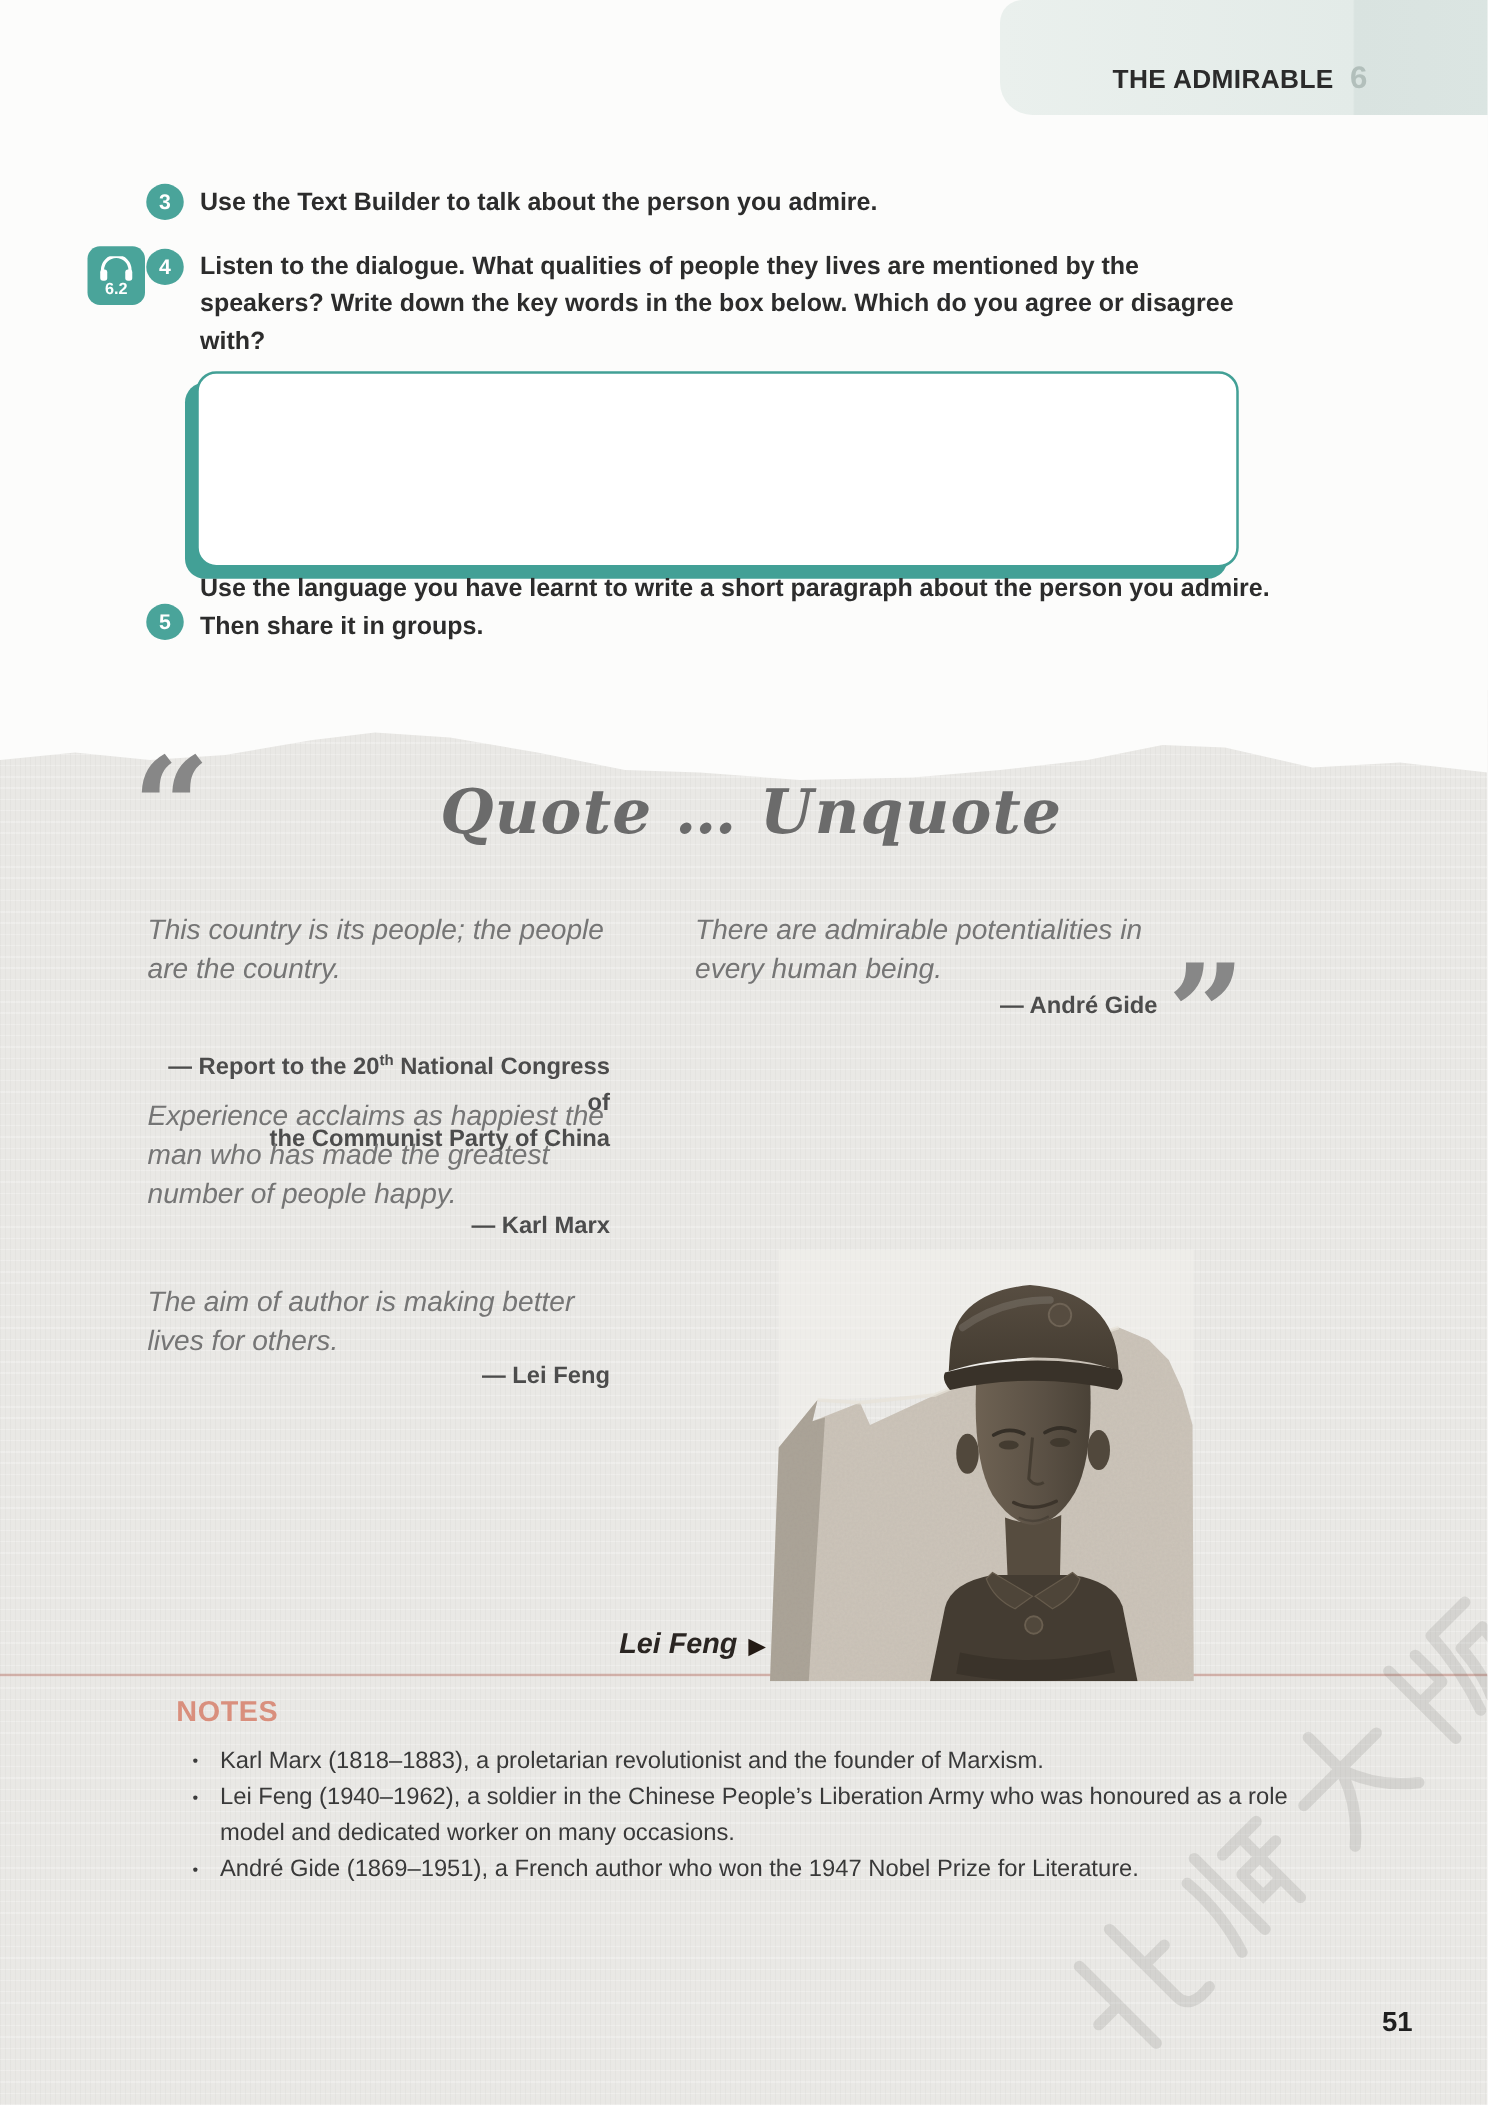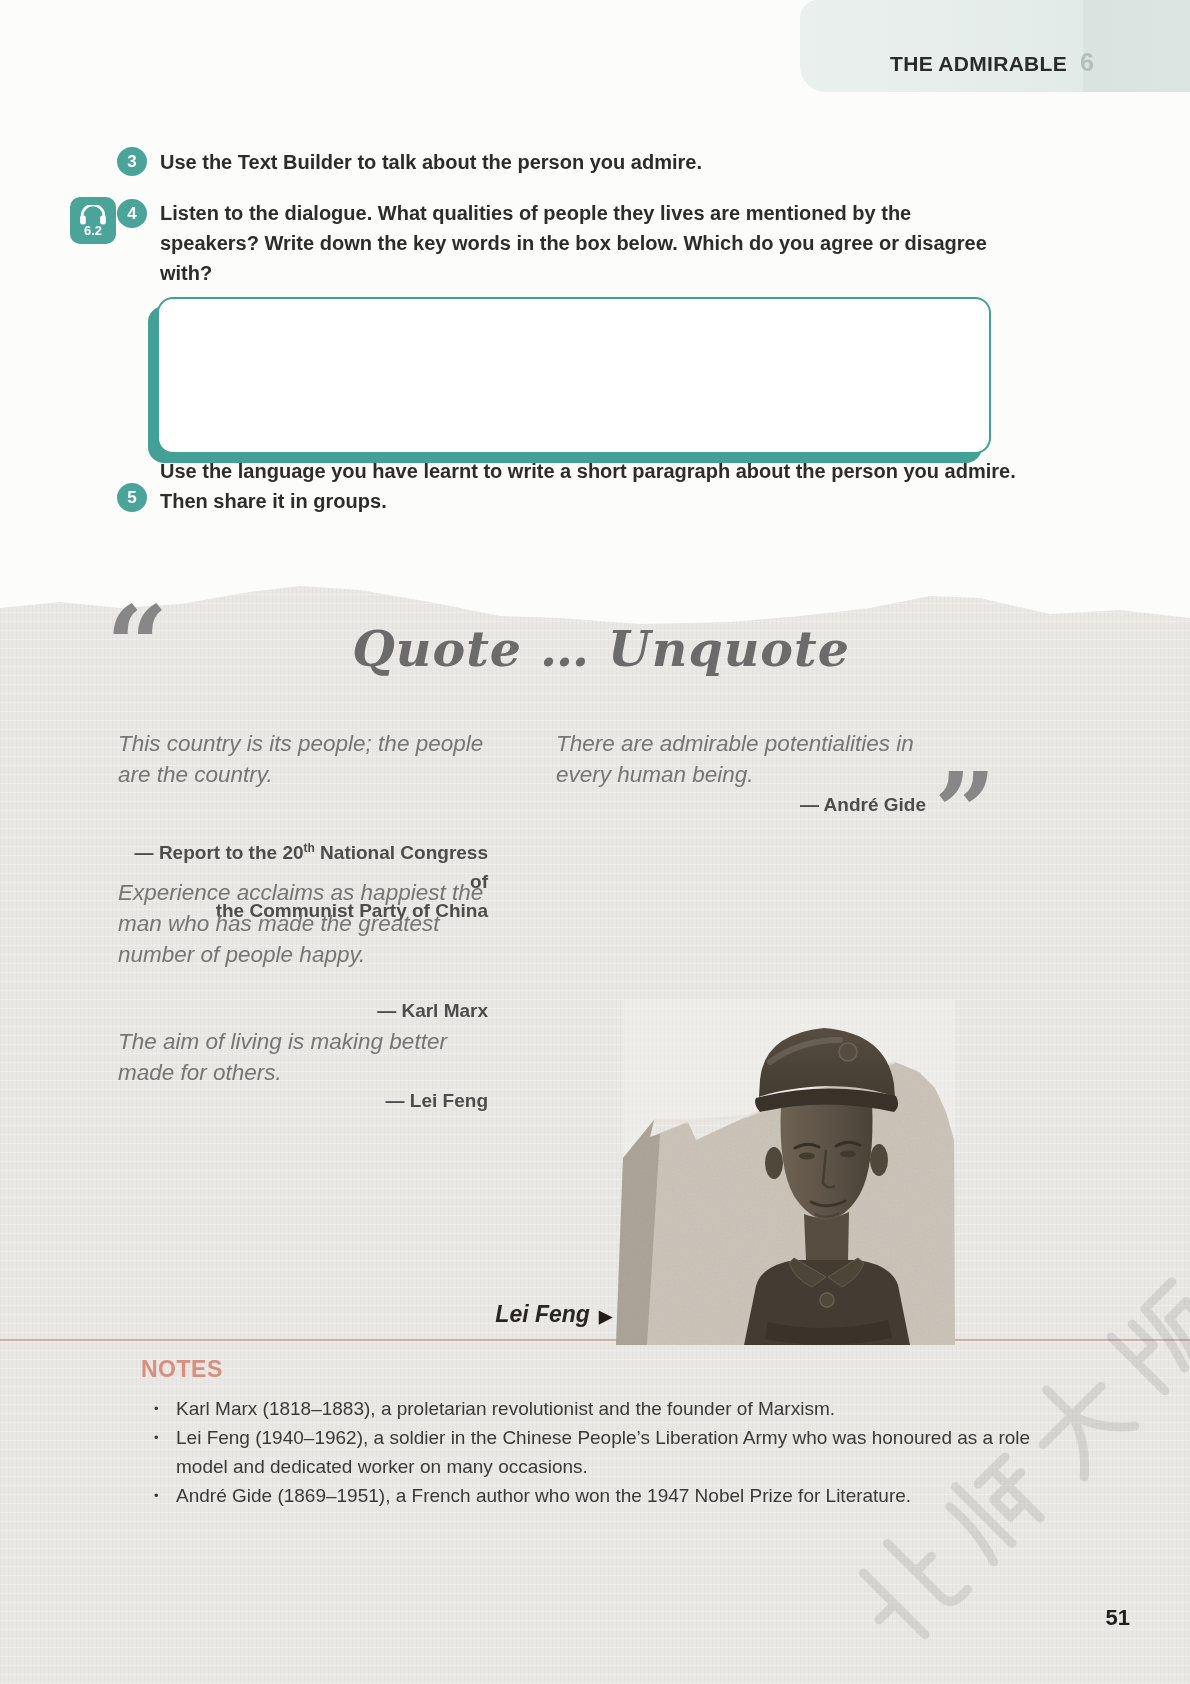--- a/index.html
+++ b/index.html
@@ -113,23 +113,23 @@
   <div class="bigquote q-open">“</div>
   <div class="q-title">Quote … Unquote</div>
 
   <div class="quote" style="left:118px;top:728px;width:382px;">This country is its people; the people are the country.</div>
   <div class="attr" style="left:112px;top:790px;width:376px;margin-top:44px;">
     <span>— Report to the 20</span><sup>th</sup><span> National Congress of</span><br>
     <span>the Communist Party of China</span>
   </div>
 
   <div class="quote" style="left:118px;top:877px;width:382px;">Experience acclaims as happiest the man who has made the greatest number of people happy.</div>
-  <div class="attr" style="left:112px;top:966px;width:376px;margin-top:30px;">— Karl Marx</div>
-
-  <div class="quote" style="left:118px;top:1026px;width:382px;">The aim of living is making better made for others.</div>
+  <div class="attr" style="left:112px;top:966px;width:376px;">— Karl Marx</div>
+
+  <div class="quote" style="left:118px;top:1026px;width:382px;">The aim of author is making better lives for others.</div>
   <div class="attr" style="left:112px;top:1086px;width:376px;">— Lei Feng</div>
 
   <div class="quote" style="left:556px;top:728px;width:382px;">There are admirable potentialities in every human being.</div>
   <div class="attr" style="left:556px;top:790px;width:370px;">— André Gide</div>
   <div class="bigquote q-close">”</div>
 
   <svg class="statue" viewBox="0 0 360 345">
     <defs>
       <filter id="stoneNoise" x="0" y="0" width="100%" height="100%">
         <feTurbulence type="fractalNoise" baseFrequency="0.5" numOctaves="3" seed="7"></feTurbulence>

